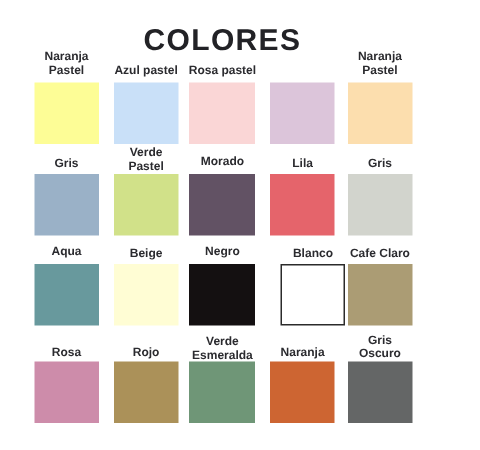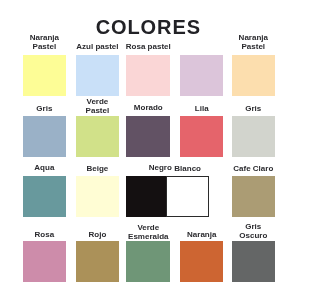--- a/index.html
+++ b/index.html
@@ -88,26 +88,26 @@
         </div>
         <div class="sw" style="top: 30px; width: 43.7px; height: 41px; background: rgb(104, 153, 157);"></div>
       </div>
       <div class="cell" style="left: 75.8px; top: 145.7px; width: 43.2px; height: 71px;">
         <div style="position: absolute; left: 0px; top: 0px; width: 43.2px; height: 27.33px;">
           <div class="lbl">Beige</div>
         </div>
         <div class="sw" style="top: 30px; width: 43.2px; height: 41px; background: rgb(255, 253, 212);"></div>
       </div>
       <div class="cell" style="left: 126.4px; top: 145.7px; width: 43.8px; height: 71px;">
-        <div style="position: absolute; left: 12px; top: 0px; width: 43.8px; height: 26.83px;">
+        <div style="position: absolute; left: 0px; top: 0px; width: 43.8px; height: 26.83px;">
           <div class="lbl">Negro</div>
         </div>
         <div class="sw" style="top: 30px; width: 43.8px; height: 41px; background: rgb(20, 16, 17);"></div>
       </div>
-      <div class="cell" style="left: 166px; top: 145.7px; width: 43.3px; height: 71px;">
+      <div class="cell" style="left: 187px; top: 145.7px; width: 43.3px; height: 71px;">
         <div style="position: absolute; left: 0px; top: 0px; width: 43.3px; height: 27.03px;">
           <div class="lbl">Blanco</div>
         </div>
         <div class="sw" style="top: 30px; width: 43.3px; height: 41px; background: rgb(255, 255, 255); box-sizing: border-box; border: 1px solid rgb(43, 43, 43);"></div>
       </div>
       <div class="cell" style="left: 231.6px; top: 145.7px; width: 43.4px; height: 71px;">
         <div style="position: absolute; left: 0px; top: 0px; width: 43.4px; height: 27.23px;">
           <div class="lbl">Cafe Claro</div>
         </div>
         <div class="sw" style="top: 30px; width: 43.4px; height: 41px; background: rgb(171, 156, 116);"></div>

